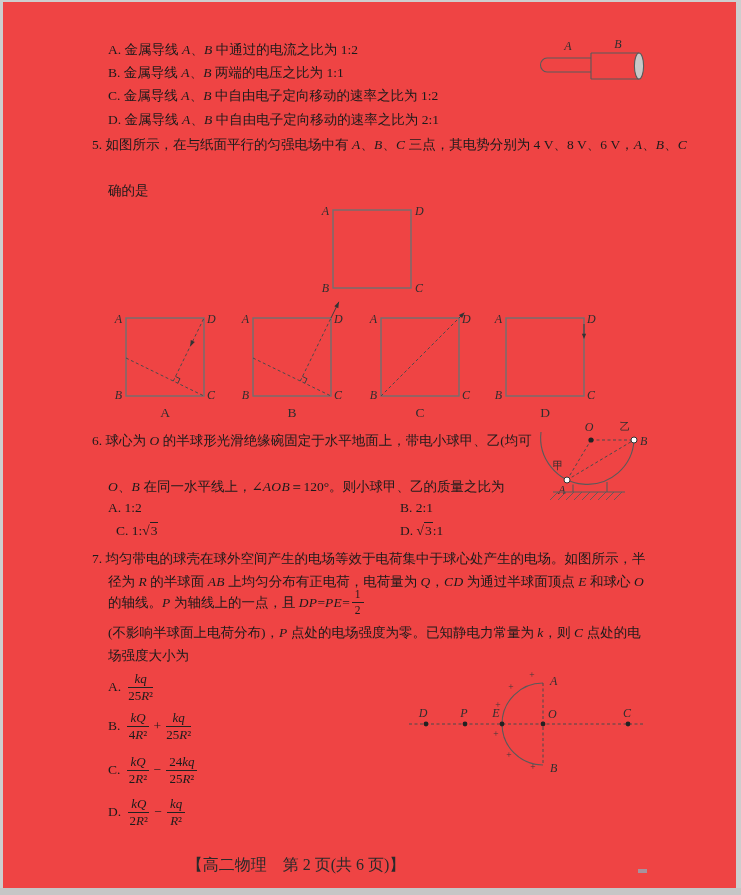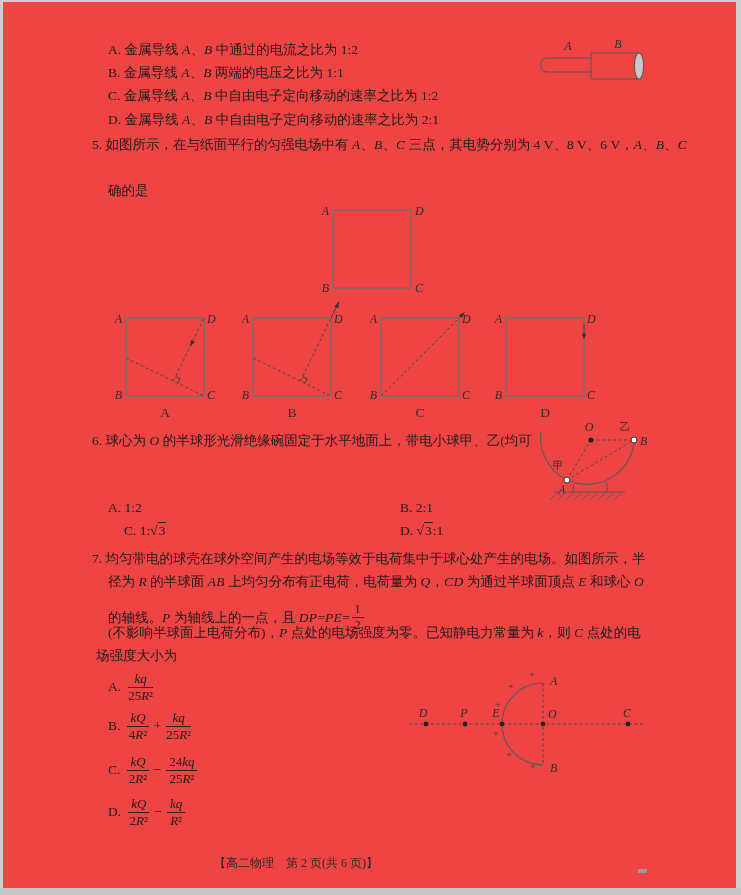--- a/index.html
+++ b/index.html
@@ -2,29 +2,29 @@
 <html><head>
 <meta charset="utf-8">
 <style>
   html,body{margin:0;padding:0;background:#fff;}
   .page{position:relative;width:741px;height:895px;background:#ef4444;overflow:hidden;
         font-family:"Liberation Serif","DejaVu Serif",serif;color:#1b1b1b;padding-left:44px;}
   .edge{position:absolute;background:#cecece;}
   .tline{position:absolute;white-space:nowrap;font-size:13.5px;line-height:23px;}
   .tline i{font-style:italic;letter-spacing:.3px;}
   .ov{border-top:1px solid #222;padding:0 1px;}
-  .l3{display:flex;align-items:center;margin-top:15px;}
+  .l3{display:flex;align-items:center;}
   .frac{display:inline-block;vertical-align:middle;text-align:center;line-height:1.05;font-size:13px;}
   .frac .num{display:block;border-bottom:1px solid #222;padding:0 3px 1px;}
   .frac .den{display:block;padding-top:1px;}
   .frac.small{font-size:11.5px;margin:0 2px;}
   .opt7{position:absolute;left:108px;display:flex;align-items:center;font-size:13.5px;}
   .opt7 .lbl{margin-right:7px;}
   .op{margin:0 5px;}
-  .footer{position:absolute;left:0;top:855px;width:592px;text-align:center;font-size:12px;color:#2a2a2a;}
+  .footer{position:absolute;left:0;top:855px;width:592px;text-align:center;font-size:16px;color:#2a2a2a;}
   .artifact{position:absolute;left:638px;top:869px;width:9px;height:4px;background:#9aa0ad;opacity:.85;}
   svg.fig{position:absolute;overflow:visible;}
   svg.fig text{font-family:"Liberation Serif","DejaVu Serif",serif;fill:#2e2e2e;}
   svg.fig text.var{font-style:italic;font-size:12px;}
   svg.fig text.cap{font-size:13.5px;}
   svg.fig text.cjk{font-size:10.5px;}
   svg.fig text.pl{font-size:9.5px;fill:#3a3a3a;}
   .st{stroke:#5a5a5a;fill:none;stroke-width:1.1;}
   .stsq{stroke:#707070;fill:none;stroke-width:1.4;}
   .dash{stroke:#4a4a4a;fill:none;stroke-width:1;stroke-dasharray:3 2.5;}
@@ -111,24 +111,25 @@
     <text class="var" x="16" y="25" text-anchor="end">A</text>
     <text class="var" x="101" y="25" text-anchor="start">D</text>
     <text class="var" x="16" y="101" text-anchor="end">B</text>
     <text class="var" x="101" y="101" text-anchor="start">C</text>
     <path class="solid" d="M 98 26 L 98 37"></path>
     <polygon class="ah" points="98,41 95.9,35.8 100.1,35.8"></polygon>
     <text class="cap" x="59" y="119" text-anchor="middle">D</text>
   </svg>
 
   <div class="tline" style="left:92px;top:429px">6. 球心为 <i>O</i> 的半球形光滑绝缘碗固定于水平地面上，带电小球甲、乙(均可</div>
+  <div class="tline" style="left:108px;top:475px"><i>O</i>、<i>B</i> 在同一水平线上，∠<i>AOB</i>＝120°。则小球甲、乙的质量之比为</div>
 
   <div class="tline" style="left:108px;top:496px"><span>A.</span> <span>1:2</span></div>
   <div class="tline" style="left:400px;top:496px"><span>B.</span> <span>2:1</span></div>
-  <div class="tline" style="left:124px;top:519px"><span>C.</span> <span>1:√<span class="ov">3</span></span></div>
+  <div class="tline" style="left:116px;top:519px"><span>C.</span> <span>1:√<span class="ov">3</span></span></div>
   <div class="tline" style="left:400px;top:519px"><span>D.</span> <span>√<span class="ov">3</span>:1</span></div>
 
   <svg class="fig" style="left:538px;top:416px" width="205" height="98" viewBox="0 0 205 98">
     <path class="st" d="M 3 16 A 46.7 46.7 0 1 0 96 24"></path>
     <path class="dash" d="M 53 24 L 96 24 M 29 64 L 53 24 M 29 64 L 96 24"></path>
     <circle class="dot" cx="53" cy="24" r="2.6"></circle>
     <circle class="ring" cx="96" cy="24" r="3"></circle>
     <circle class="ring" cx="29" cy="64" r="3"></circle>
     <text class="var" x="51" y="15" text-anchor="middle">O</text>
     <text class="cjk" x="87" y="14" text-anchor="middle">乙</text>
@@ -142,21 +143,21 @@
   <div class="tline" style="left:92px;top:547px">7. 均匀带电的球壳在球外空间产生的电场等效于电荷集中于球心处产生的电场。如图所示，半</div>
   <div class="tline" style="left:108px;top:570px">径为 <i>R</i> 的半球面 <i>AB</i> 上均匀分布有正电荷，电荷量为 <i>Q</i>，<i>CD</i> 为通过半球面顶点 <i>E</i> 和球心 <i>O</i></div>
   <div class="tline l3" style="left:108px;top:589px;height:26px">
     <span>的轴线。<i>P</i> 为轴线上的一点，且 <i>DP</i>=<i>PE</i>=</span>
     <span class="frac small">
       <span class="num">1</span>
       <span class="den">2</span>
     </span>
   </div>
   <div class="tline" style="left:108px;top:621px">(不影响半球面上电荷分布)，<i>P</i> 点处的电场强度为零。已知静电力常量为 <i>k</i>，则 <i>C</i> 点处的电</div>
-  <div class="tline" style="left:96px;top:644px">场强度大小为</div>
+  <div class="tline" style="left:108px;top:644px">场强度大小为</div>
 
   <div class="opt7" style="top:672px">
     <span class="lbl">A.</span>
     <span class="frac">
         <span class="num"><i>kq</i></span>
         <span class="den">25<i>R</i>²</span>
       </span>
   </div>
   <div class="opt7" style="top:711px">
     <span class="lbl">B.</span>

